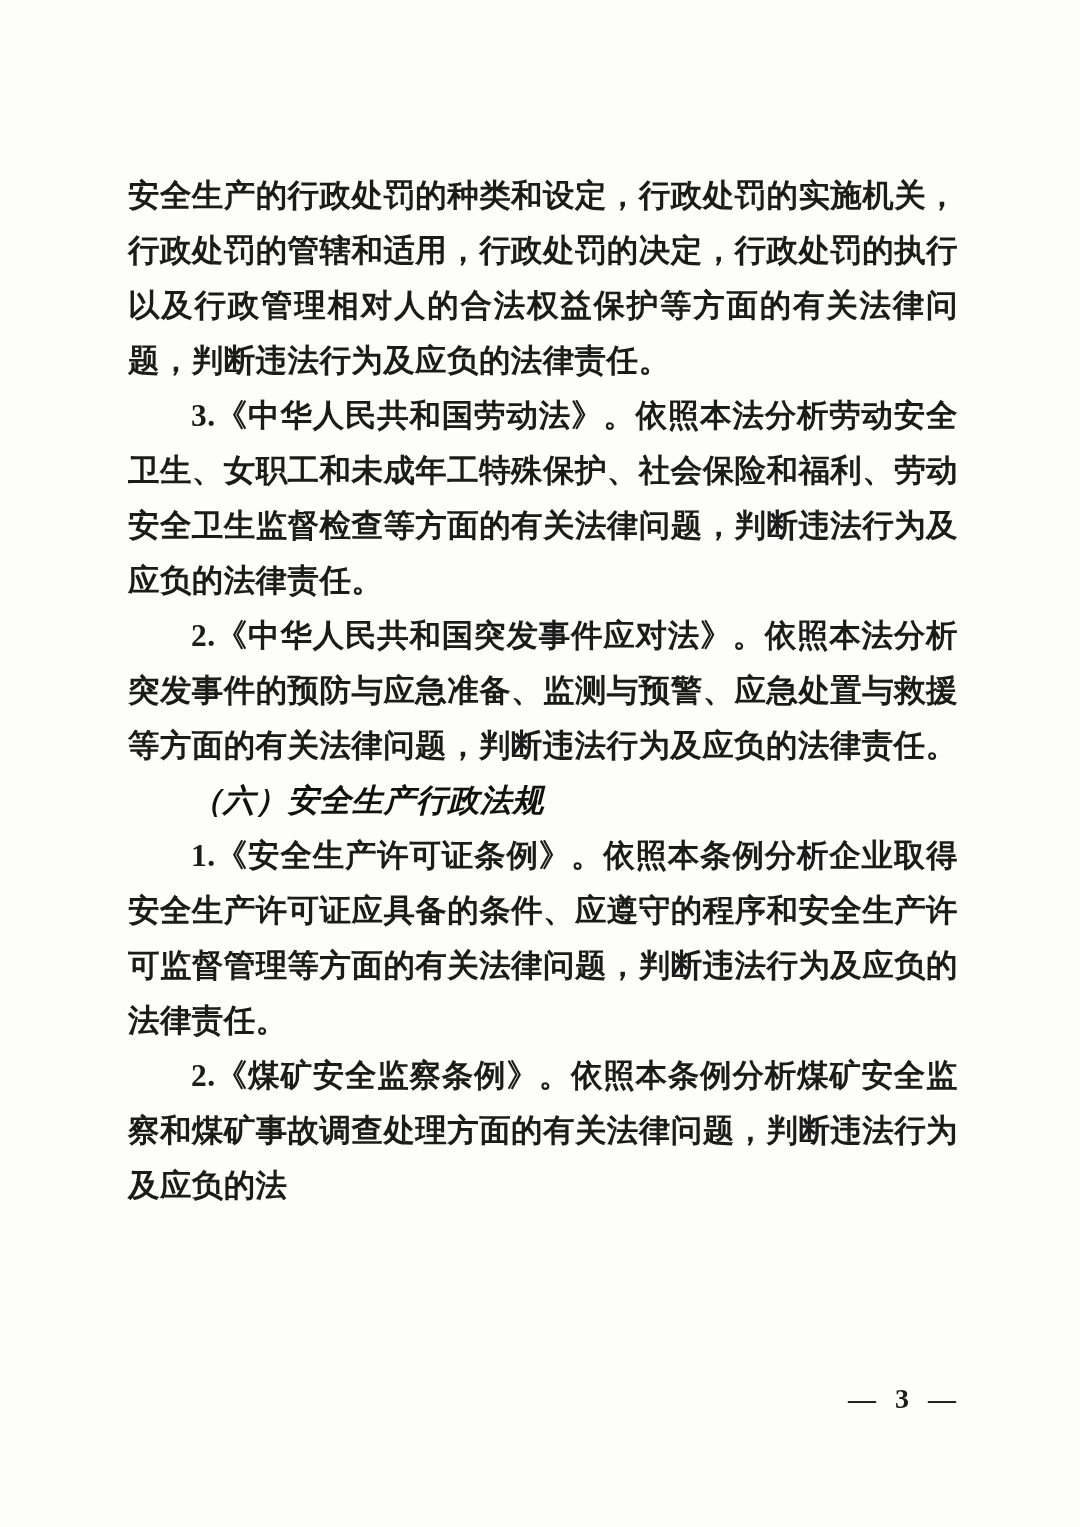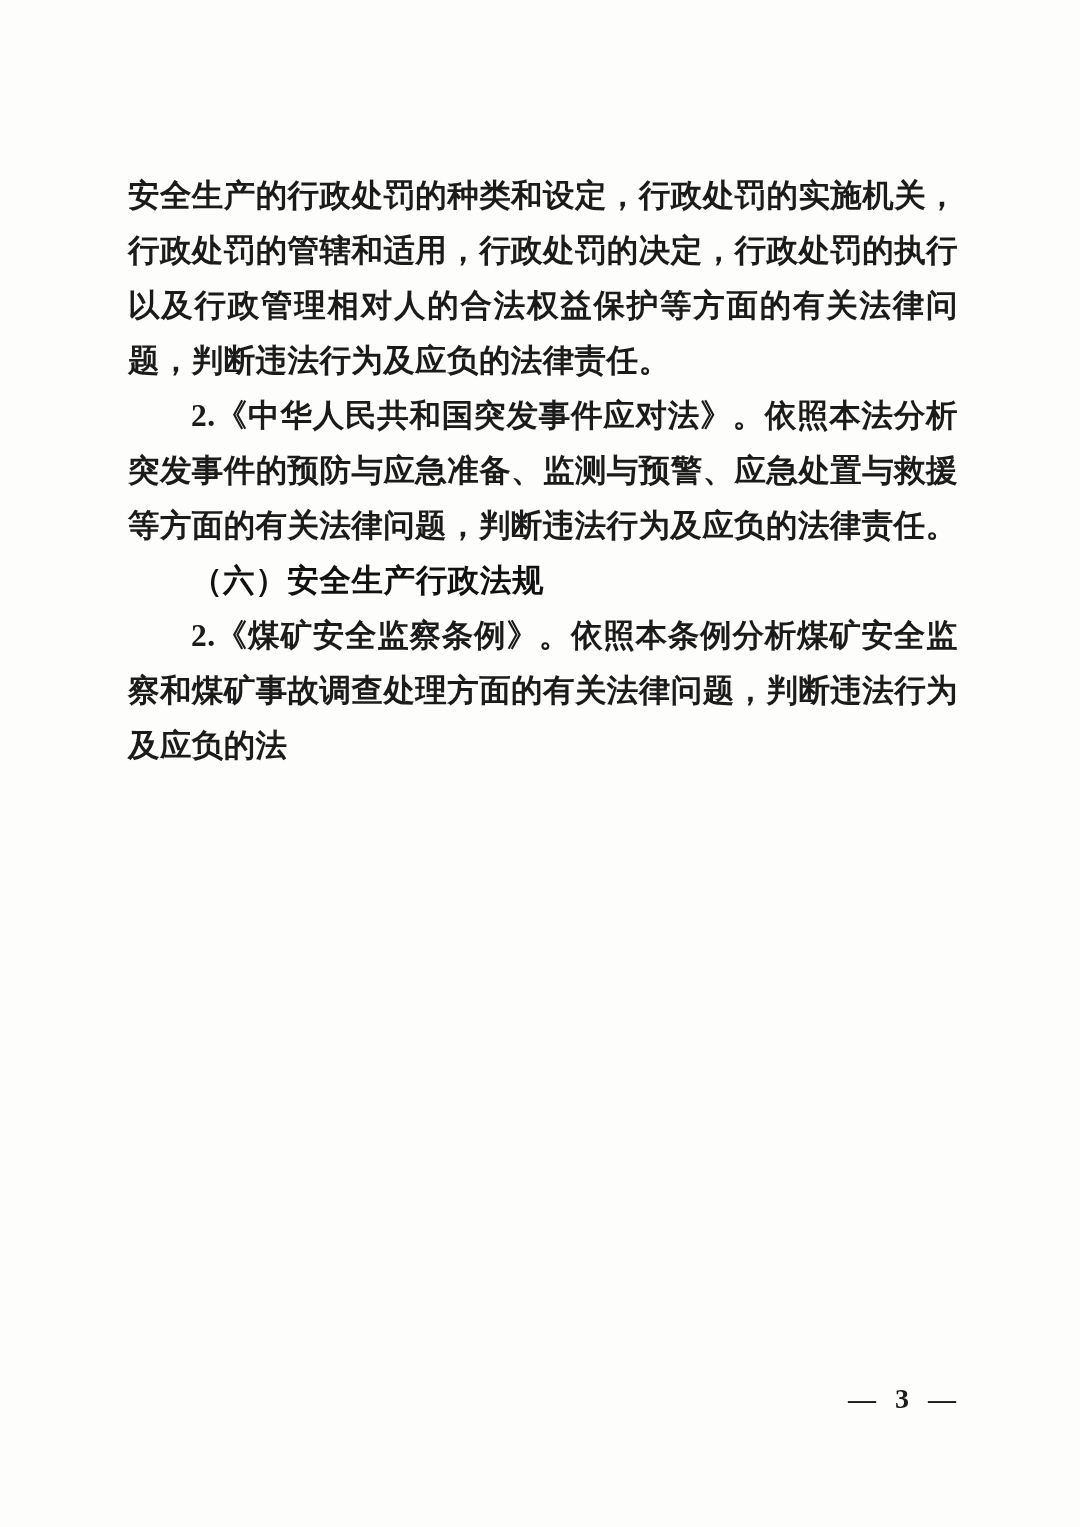--- a/index.html
+++ b/index.html
@@ -37,46 +37,49 @@
     text-indent: 63px;
   }
   .heading {
     font-size: 31.5px;
     line-height: 55px;
     color: #111111;
     font-weight: 700;
     text-indent: 63px;
     margin: 0;
     letter-spacing: 0.6px;
+    font-style: italic;
   }
   .page-number {
     position: absolute;
     right: 118px;
     bottom: 112px;
     font-size: 28px;
     color: #1b1b1b;
     letter-spacing: 6px;
     font-weight: 600;
     font-family: "Liberation Serif", "DejaVu Serif", serif;
   }
 </style>
 </head>
 <body>
 
 <div class="page">
   <div class="content">
 
     <p class="para">安全生产的行政处罚的种类和设定，行政处罚的实施机关，行政处罚的管辖和适用，行政处罚的决定，行政处罚的执行以及行政管理相对人的合法权益保护等方面的有关法律问题，判断违法行为及应负的法律责任。</p>
 
+    <p class="para indent">3.《中华人民共和国劳动法》。依照本法分析劳动安全卫生、女职工和未成年工特殊保护、社会保险和福利、劳动安全卫生监督检查等方面的有关法律问题，判断违法行为及应负的法律责任。</p>
 
 
     <p class="para indent">2.《中华人民共和国突发事件应对法》。依照本法分析突发事件的预防与应急准备、监测与预警、应急处置与救援等方面的有关法律问题，判断违法行为及应负的法律责任。</p>
 
 
     <p class="heading">（六）安全生产行政法规</p>
 
+    <p class="para indent">1.《安全生产许可证条例》。依照本条例分析企业取得安全生产许可证应具备的条件、应遵守的程序和安全生产许可监督管理等方面的有关法律问题，判断违法行为及应负的法律责任。</p>
 
     <p class="para indent">2.《煤矿安全监察条例》。依照本条例分析煤矿安全监察和煤矿事故调查处理方面的有关法律问题，判断违法行为及应负的法</p>
 
   </div>
 
   <div class="page-number">— 3 —</div>
 </div>
 
 </body></html>

